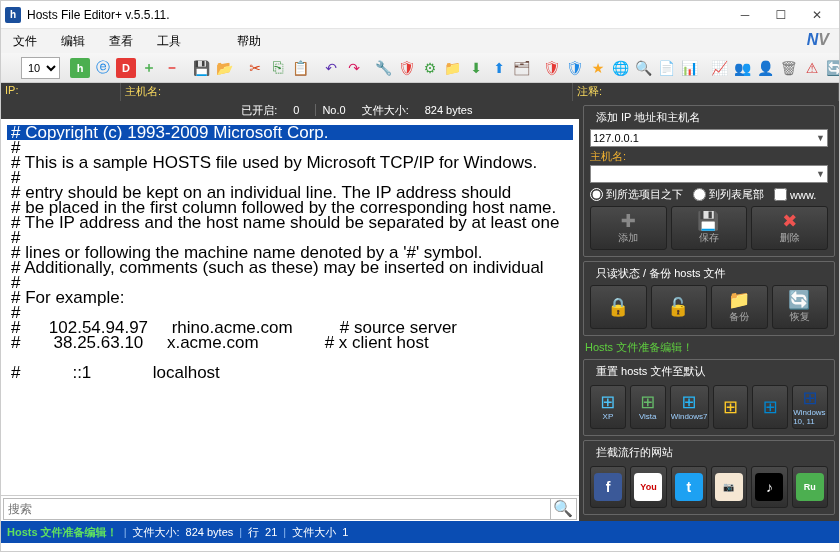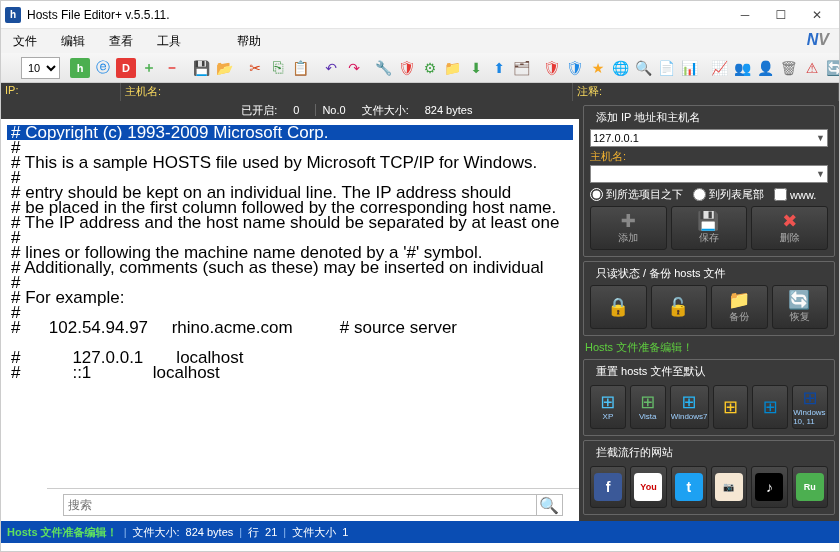--- a/index.html
+++ b/index.html
@@ -26,21 +26,21 @@
 .header-row .cell.cm { flex: 1; }
 
 .mainarea { display: flex; height: 420px; }
 .left { width: 578px; display: flex; flex-direction: column; background: #fff; }
 .left .topline { height: 18px; background: #3a3a3a; color: #fff; font-size: 11px; display: flex; align-items: center; padding: 0 4px; }
 .left .topline .opened { color: #5fcf3f; margin-right: 150px; margin-top: 36px; }
 .left .topline span { margin-right: 16px; }
 .editor { flex: 1; overflow: auto; background: #fff; font-family: Arial, sans-serif; font-size: 17px; line-height: 15px; color: #000; padding: 6px; }
 .editor .ln { padding: 0 4px; white-space: pre; }
 .editor .ln.sel { background: #0a4db3; color: #fff; }
-.searchbar { height: 26px; display: flex; align-items: center; border-top: 1px solid #ccc; padding: 16px; margin-left: 46px; }
+.searchbar { height: 26px; display: flex; align-items: center; border-top: 1px solid #ccc; padding: 2px; }
 .searchbar input { flex: 1; border: 1px solid #bbb; height: 22px; padding: 0 4px; font-size: 12px; }
 .searchbar .sbtn { width: 26px; height: 22px; display: flex; align-items: center; justify-content: center; font-size: 16px; cursor: pointer; border: 1px solid #bbb; border-left: none; background: #fff; }
 
 .right { flex: 1; background: #3a3a3a; padding: 4px; color: #fff; display: flex; flex-direction: column; gap: 4px; overflow: hidden;}
 .group { border: 1px solid #666; border-radius: 2px; padding: 4px 6px 6px; }
 .group .gtitle { font-size: 11px; margin: -10px 0 4px 2px; display: inline-block; background: #3a3a3a; padding: 0 4px; color: #fff; }
 .glabel { font-size: 11px; color: #f0b030; display: block; margin: 2px 0 1px; }
 .ginput { width: 100%; height: 18px; border: 1px solid #888; background: #fff; font-size: 11px; padding: 0 2px; display: flex; align-items: center; color: #000; justify-content: space-between; }
 .ginput .arr { color: #555; font-size: 9px; }
 .radios { display: flex; gap: 10px; margin: 4px 0; font-size: 11px; align-items: center; }
@@ -146,22 +146,22 @@
         <div class="ln"># entry should be kept on an individual line. The IP address should</div>
         <div class="ln"># be placed in the first column followed by the corresponding host name.</div>
         <div class="ln"># The IP address and the host name should be separated by at least one</div>
         <div class="ln">#</div>
         <div class="ln"># lines or following the machine name denoted by a '#' symbol.</div>
         <div class="ln"># Additionally, comments (such as these) may be inserted on individual</div>
         <div class="ln">#</div>
         <div class="ln"># For example:</div>
         <div class="ln">#</div>
         <div class="ln">#      102.54.94.97     rhino.acme.com          # source server</div>
+        <div class="ln">#       38.25.63.10     x.acme.com              # x client host</div>
         <div class="ln"> </div>
-        <div class="ln">#           127.0.0.1       localhost</div>
         <div class="ln">#           ::1             localhost</div>
       </div>
     <div class="searchbar">
       <input placeholder="搜索" style="">
       <span class="sbtn">
           <span>🔍</span>
         </span>
     </div>
   </div>
 

